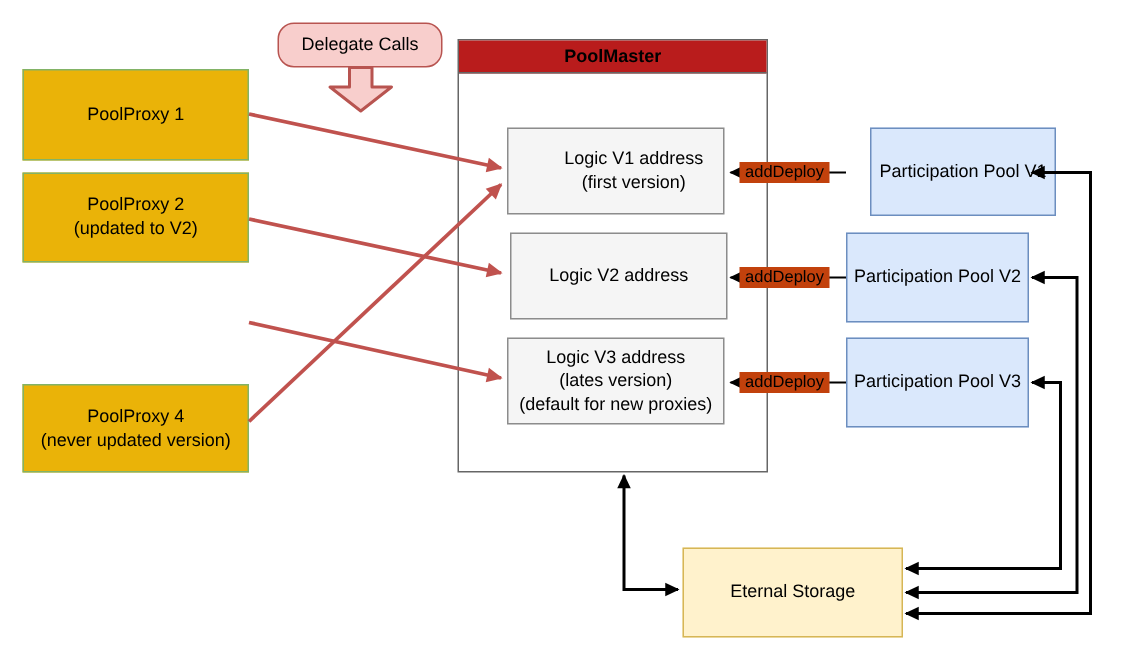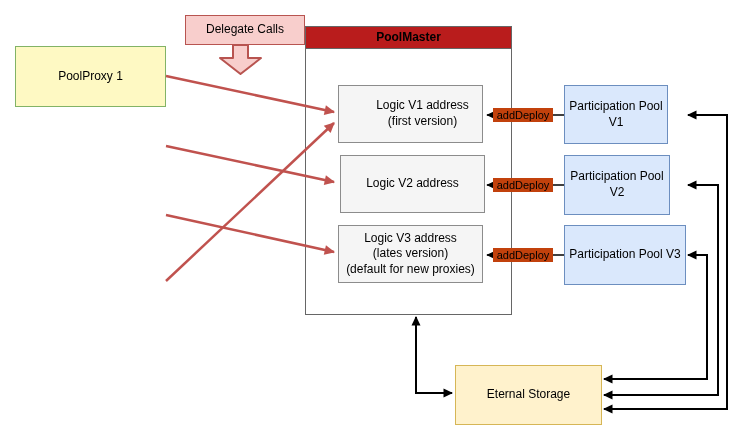--- a/index.html
+++ b/index.html
@@ -13,21 +13,21 @@
   }
   .box{
     position:absolute;
     display:flex;flex-direction:column;
     align-items:center;justify-content:center;
     text-align:center;
     font-size:12px;line-height:1.3;
     box-sizing:border-box;
     z-index:1;
   }
-  .green{background:#fef9c3;border:1px solid #82b366;}
+  .green{background:#eab308;border:1px solid #82b366;}
   .pink{background:#f8cecc;border:1px solid #b85450;}
   .blue{background:#dae8fc;border:1px solid #6c8ebf;}
   .yellow{background:#fff2cc;border:1px solid #d6b656;}
   .grayslot{background:#f5f5f5;border:1px solid #8c8c8c;}
   .pm{background:#ffffff;border:1px solid #666666;}
   .pm-header{
     position:absolute;top:0;left:0;right:0;height:21px;
     background:#b91c1c;border-bottom:1px solid #666666;
     display:flex;align-items:center;justify-content:center;
     font-weight:bold;font-size:12px;
@@ -46,22 +46,30 @@
   }
 </style>
 </head>
 <body>
 
 <div id="canvas">
 
   <div class="box green" style="left:15px;top:46px;width:151px;height:61px;">
     <span>PoolProxy 1</span>
   </div>
+  <div class="box green" style="left:15px;top:115px;width:151px;height:60px;">
+    <span>PoolProxy 2</span>
+    <span>(updated to V2)</span>
+  </div>
+  <div class="box green" style="left:15px;top:256px;width:151px;height:59px;">
+    <span>PoolProxy 4</span>
+    <span>(never updated version)</span>
+  </div>
 
-  <div class="box pink" style="left:185px;top:15px;width:120px;height:30px;">
+  <div class="box pink" style="left:185px;top:15px;width:110px;height:30px;border-radius:11px;">
     <span>Delegate Calls</span>
   </div>
 
   <div class="box pm" style="left:305px;top:26px;width:207px;height:289px;">
     <div class="pm-header">
       <span>PoolMaster</span>
     </div>
   </div>
 
   <div class="box grayslot" style="left:338px;top:85px;width:145px;height:58px;padding-left:24px;">
@@ -70,24 +78,24 @@
   </div>
   <div class="box grayslot" style="left:340px;top:155px;width:145px;height:58px;">
     <span>Logic V2 address</span>
   </div>
   <div class="box grayslot" style="left:338px;top:225px;width:145px;height:58px;">
     <span>Logic V3 address</span>
     <span>(lates version)</span>
     <span>(default for new proxies)</span>
   </div>
 
-  <div class="box blue" style="left:564px;top:85px;width:104px;height:59px;">
+  <div class="box blue" style="left:580px;top:85px;width:124px;height:59px;">
     <span>Participation Pool V1</span>
   </div>
-  <div class="box blue" style="left:564px;top:155px;width:106px;height:60px;">
+  <div class="box blue" style="left:564px;top:155px;width:122px;height:60px;">
     <span>Participation Pool V2</span>
   </div>
   <div class="box blue" style="left:564px;top:225px;width:122px;height:60px;">
     <span>Participation Pool V3</span>
   </div>
 
   <div class="box yellow" style="left:455px;top:365px;width:147px;height:60px;">
     <span>Eternal Storage</span>
   </div>
 

